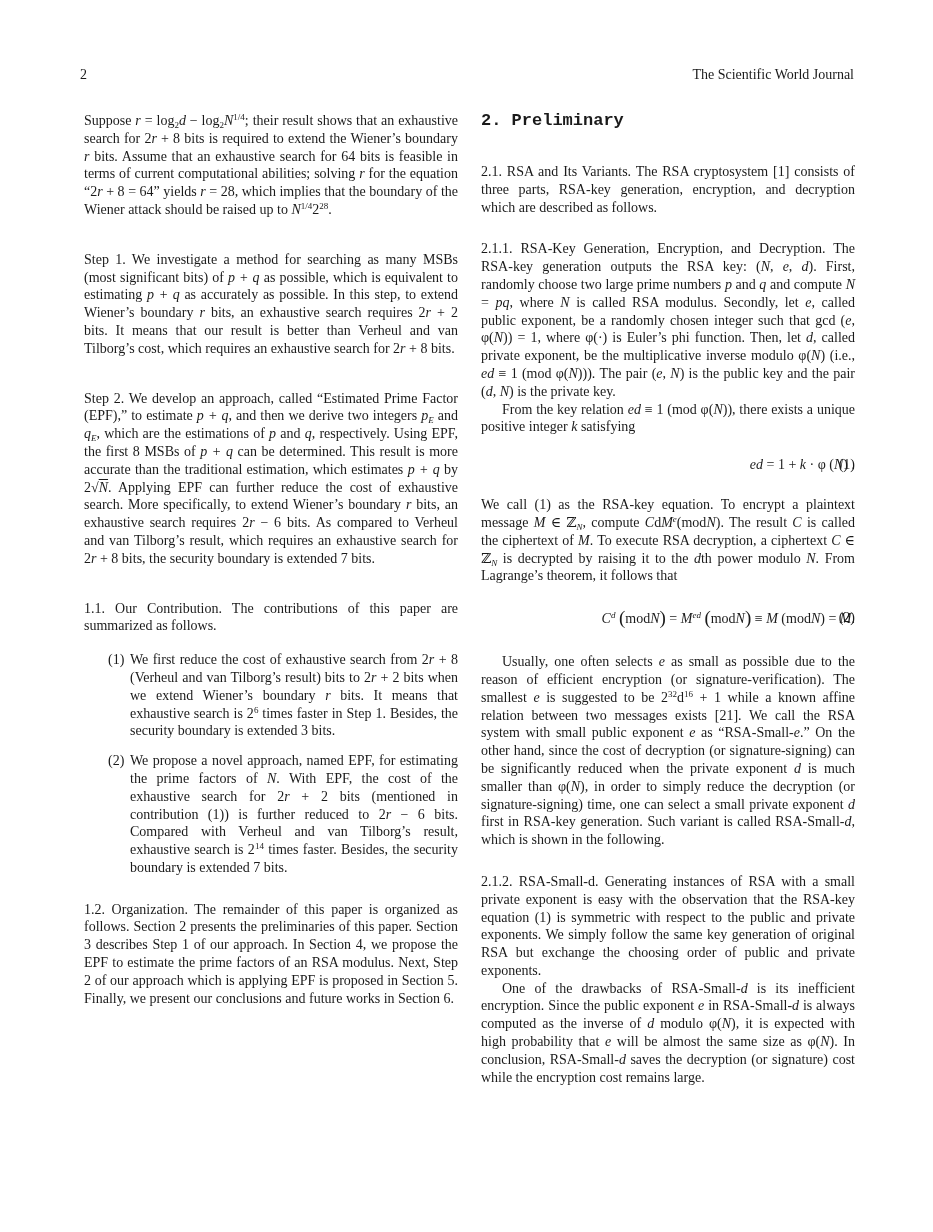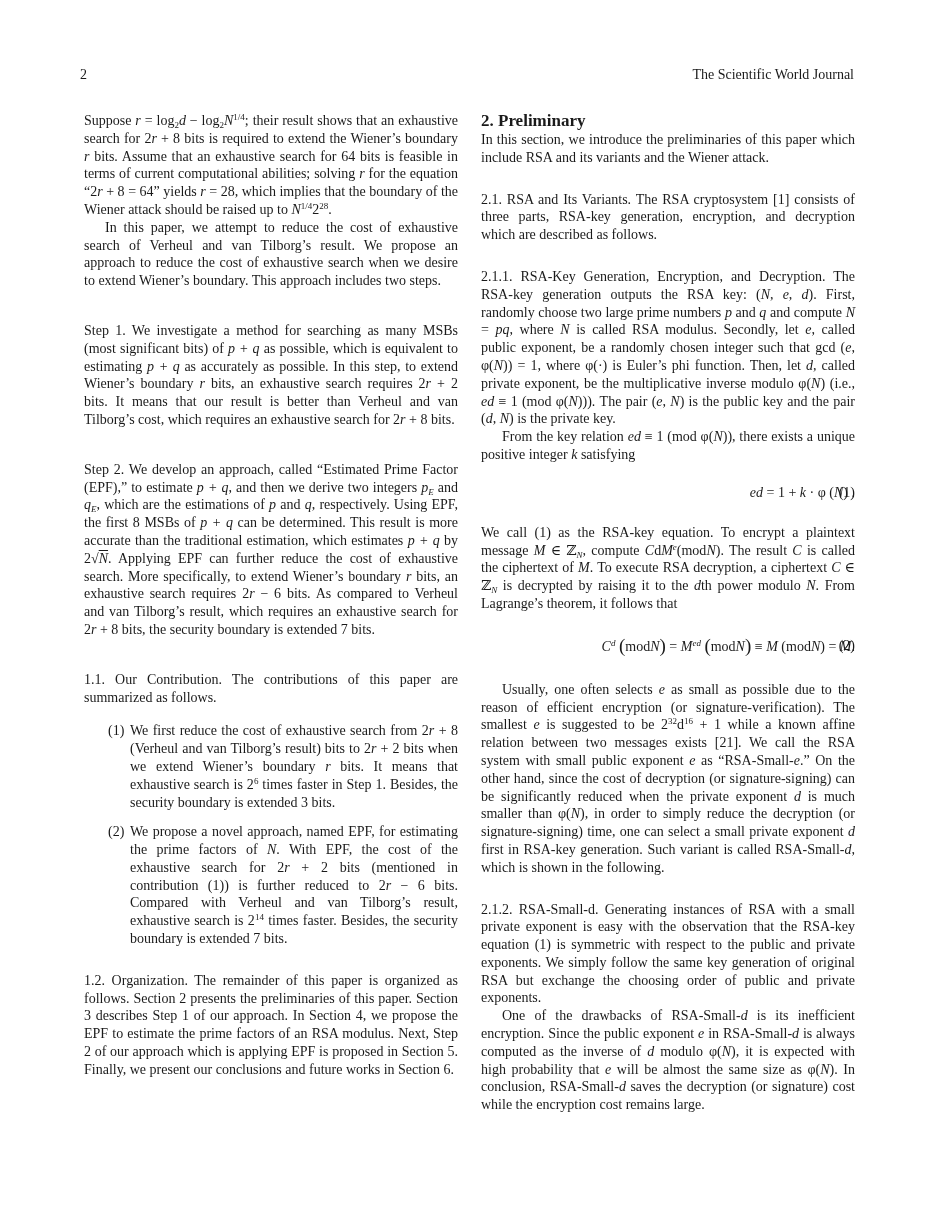--- a/index.html
+++ b/index.html
@@ -24,23 +24,23 @@
     p { margin: 0; }
     .indent { text-indent: 21px; }
     .gap-m { margin-top: 24px; }
     .gap-l { margin-top: 32px; }
     .runin { }
     .runin-sp { display: inline-block; width: 6px; }
     i, .m { font-style: italic; }
     sup { font-size: 9px; line-height: 0; vertical-align: 5px; }
     sub { font-size: 9px; line-height: 0; vertical-align: -3px; }
     .sec-title {
-      font-family: Liberation Serif, serif;
+      font-family: Liberation Mono, monospace;
       font-weight: bold; font-size: 17px; line-height: 20px;
-      margin-top: -1px; margin-bottom: 0;
+      margin-top: -1px; margin-bottom: 32px;
     }
     .list { margin: 16px 0 0 0; padding: 0; }
     .list-item {
       position: relative; padding-left: 46px; margin-bottom: 12px;
     }
     .list-item .num {
       position: absolute; left: 24px; top: 0;
     }
     .equation {
       position: relative; height: 22px; margin: 20px 0 18px 0;
@@ -58,21 +58,20 @@
 
 <div class="running-head">
   <span class="pageno">2</span>
   <span class="journal">The Scientific World Journal</span>
 </div>
 
 <div class="col left">
 
   <p><span>Suppose </span><i>r</i><span> = log</span><sub>2</sub><i>d</i><span> − log</span><sub>2</sub><i>N</i><sup>1/4</sup><span>; their result shows that an exhaustive search for 2</span><i>r</i><span> + 8 bits is required to extend the Wiener’s boundary </span><i>r</i><span> bits. Assume that an exhaustive search for 64 bits is feasible in terms of current computational abilities; solving </span><i>r</i><span> for the equation “2</span><i>r</i><span> + 8 = 64” yields </span><i>r</i><span> = 28, which implies that the boundary of the Wiener attack should be raised up to </span><i>N</i><sup>1/4</sup><span>2</span><sup>28</sup><span>.</span></p>
 
-  <p class="indent">In this paper, we attempt to reduce the cost of exhaustive search of Verheul and van Tilborg’s result. We propose an approach to reduce the cost of exhaustive search when we desire to extend Wiener’s boundary. This approach includes two steps.</p>
 
   <p class="gap-l"><span class="runin">Step 1.</span><span class="runin-sp"></span><span>We investigate a method for searching as many MSBs (most significant bits) of </span><i>p + q</i><span> as possible, which is equivalent to estimating </span><i>p + q</i><span> as accurately as possible. In this step, to extend Wiener’s boundary </span><i>r</i><span> bits, an exhaustive search requires 2</span><i>r</i><span> + 2 bits. It means that our result is better than Verheul and van Tilborg’s cost, which requires an exhaustive search for 2</span><i>r</i><span> + 8 bits.</span></p>
 
   <p class="gap-l"><span class="runin">Step 2.</span> <span>We develop an approach, called “Estimated Prime Factor (EPF),” to estimate </span><i>p + q</i><span>, and then we derive two integers </span><i>p</i><sub><i>E</i></sub><span> and </span><i>q</i><sub><i>E</i></sub><span>, which are the estimations of </span><i>p</i><span> and </span><i>q</i><span>, respectively. Using EPF, the first 8 MSBs of </span><i>p + q</i><span> can be determined. This result is more accurate than the traditional estimation, which estimates </span><i>p + q</i><span> by 2</span><span class="sqrt"><span>√</span><span class="rad">N</span></span><span>. Applying EPF can further reduce the cost of exhaustive search. More specifically, to extend Wiener’s boundary </span><i>r</i><span> bits, an exhaustive search requires 2</span><i>r</i><span> − 6 bits. As compared to Verheul and van Tilborg’s result, which requires an exhaustive search for 2</span><i>r</i><span> + 8 bits, the security boundary is extended 7 bits.</span></p>
 
   <p class="gap-l"><span class="runin">1.1. Our Contribution.</span> <span>The contributions of this paper are summarized as follows.</span></p>
 
   <div class="list">
     <div class="list-item">
       <span class="num">(1)</span>
@@ -83,21 +82,20 @@
       <span>We propose a novel approach, named EPF, for estimating the prime factors of </span><i>N</i><span>. With EPF, the cost of the exhaustive search for 2</span><i>r</i><span> + 2 bits (mentioned in contribution (1)) is further reduced to 2</span><i>r</i><span> − 6 bits. Compared with Verheul and van Tilborg’s result, exhaustive search is 2</span><sup>14</sup><span> times faster. Besides, the security boundary is extended 7 bits.</span>
     </div>
   </div>
 
   <p class="gap-m"><span class="runin">1.2. Organization.</span> <span>The remainder of this paper is organized as follows. Section 2 presents the preliminaries of this paper. Section 3 describes Step 1 of our approach. In Section 4, we propose the EPF to estimate the prime factors of an RSA modulus. Next, Step 2 of our approach which is applying EPF is proposed in Section 5. Finally, we present our conclusions and future works in Section 6.</span></p>
 </div>
 
 <div class="col right">
   <div class="sec-title">2. Preliminary</div>
 
-  <p>In this section, we introduce the preliminaries of this paper which include RSA and its variants and the Wiener attack.</p>
 
   <p class="gap-m"><span class="runin">2.1. RSA and Its Variants.</span> <span>The RSA cryptosystem [1] consists of three parts, RSA-key generation, encryption, and decryption which are described as follows.</span></p>
 
   <p class="gap-m"><span class="runin">2.1.1. RSA-Key Generation, Encryption, and Decryption.</span> <span>The RSA-key generation outputs the RSA key: (</span><i>N</i><span>, </span><i>e</i><span>, </span><i>d</i><span>). First, randomly choose two large prime numbers </span><i>p</i><span> and </span><i>q</i><span> and compute </span><i>N</i><span> = </span><i>pq</i><span>, where </span><i>N</i><span> is called RSA modulus. Secondly, let </span><i>e</i><span>, called public exponent, be a randomly chosen integer such that gcd (</span><i>e</i><span>, φ(</span><i>N</i><span>)) = 1, where φ(·) is Euler’s phi function. Then, let </span><i>d</i><span>, called private exponent, be the multiplicative inverse modulo φ(</span><i>N</i><span>) (i.e., </span><i>ed</i><span> ≡ 1 (mod φ(</span><i>N</i><span>))). The pair (</span><i>e</i><span>, </span><i>N</i><span>) is the public key and the pair (</span><i>d</i><span>, </span><i>N</i><span>) is the private key.</span></p>
 
   <p class="indent"><span>From the key relation </span><i>ed</i><span> ≡ 1 (mod φ(</span><i>N</i><span>)), there exists a unique positive integer </span><i>k</i><span> satisfying</span></p>
 
   <div class="equation">
     <span class="expr"><i>ed</i><span> = 1 + </span><i>k</i><span> · φ (</span><i>N</i><span>) .</span></span>
     <span class="eqno">(1)</span>

